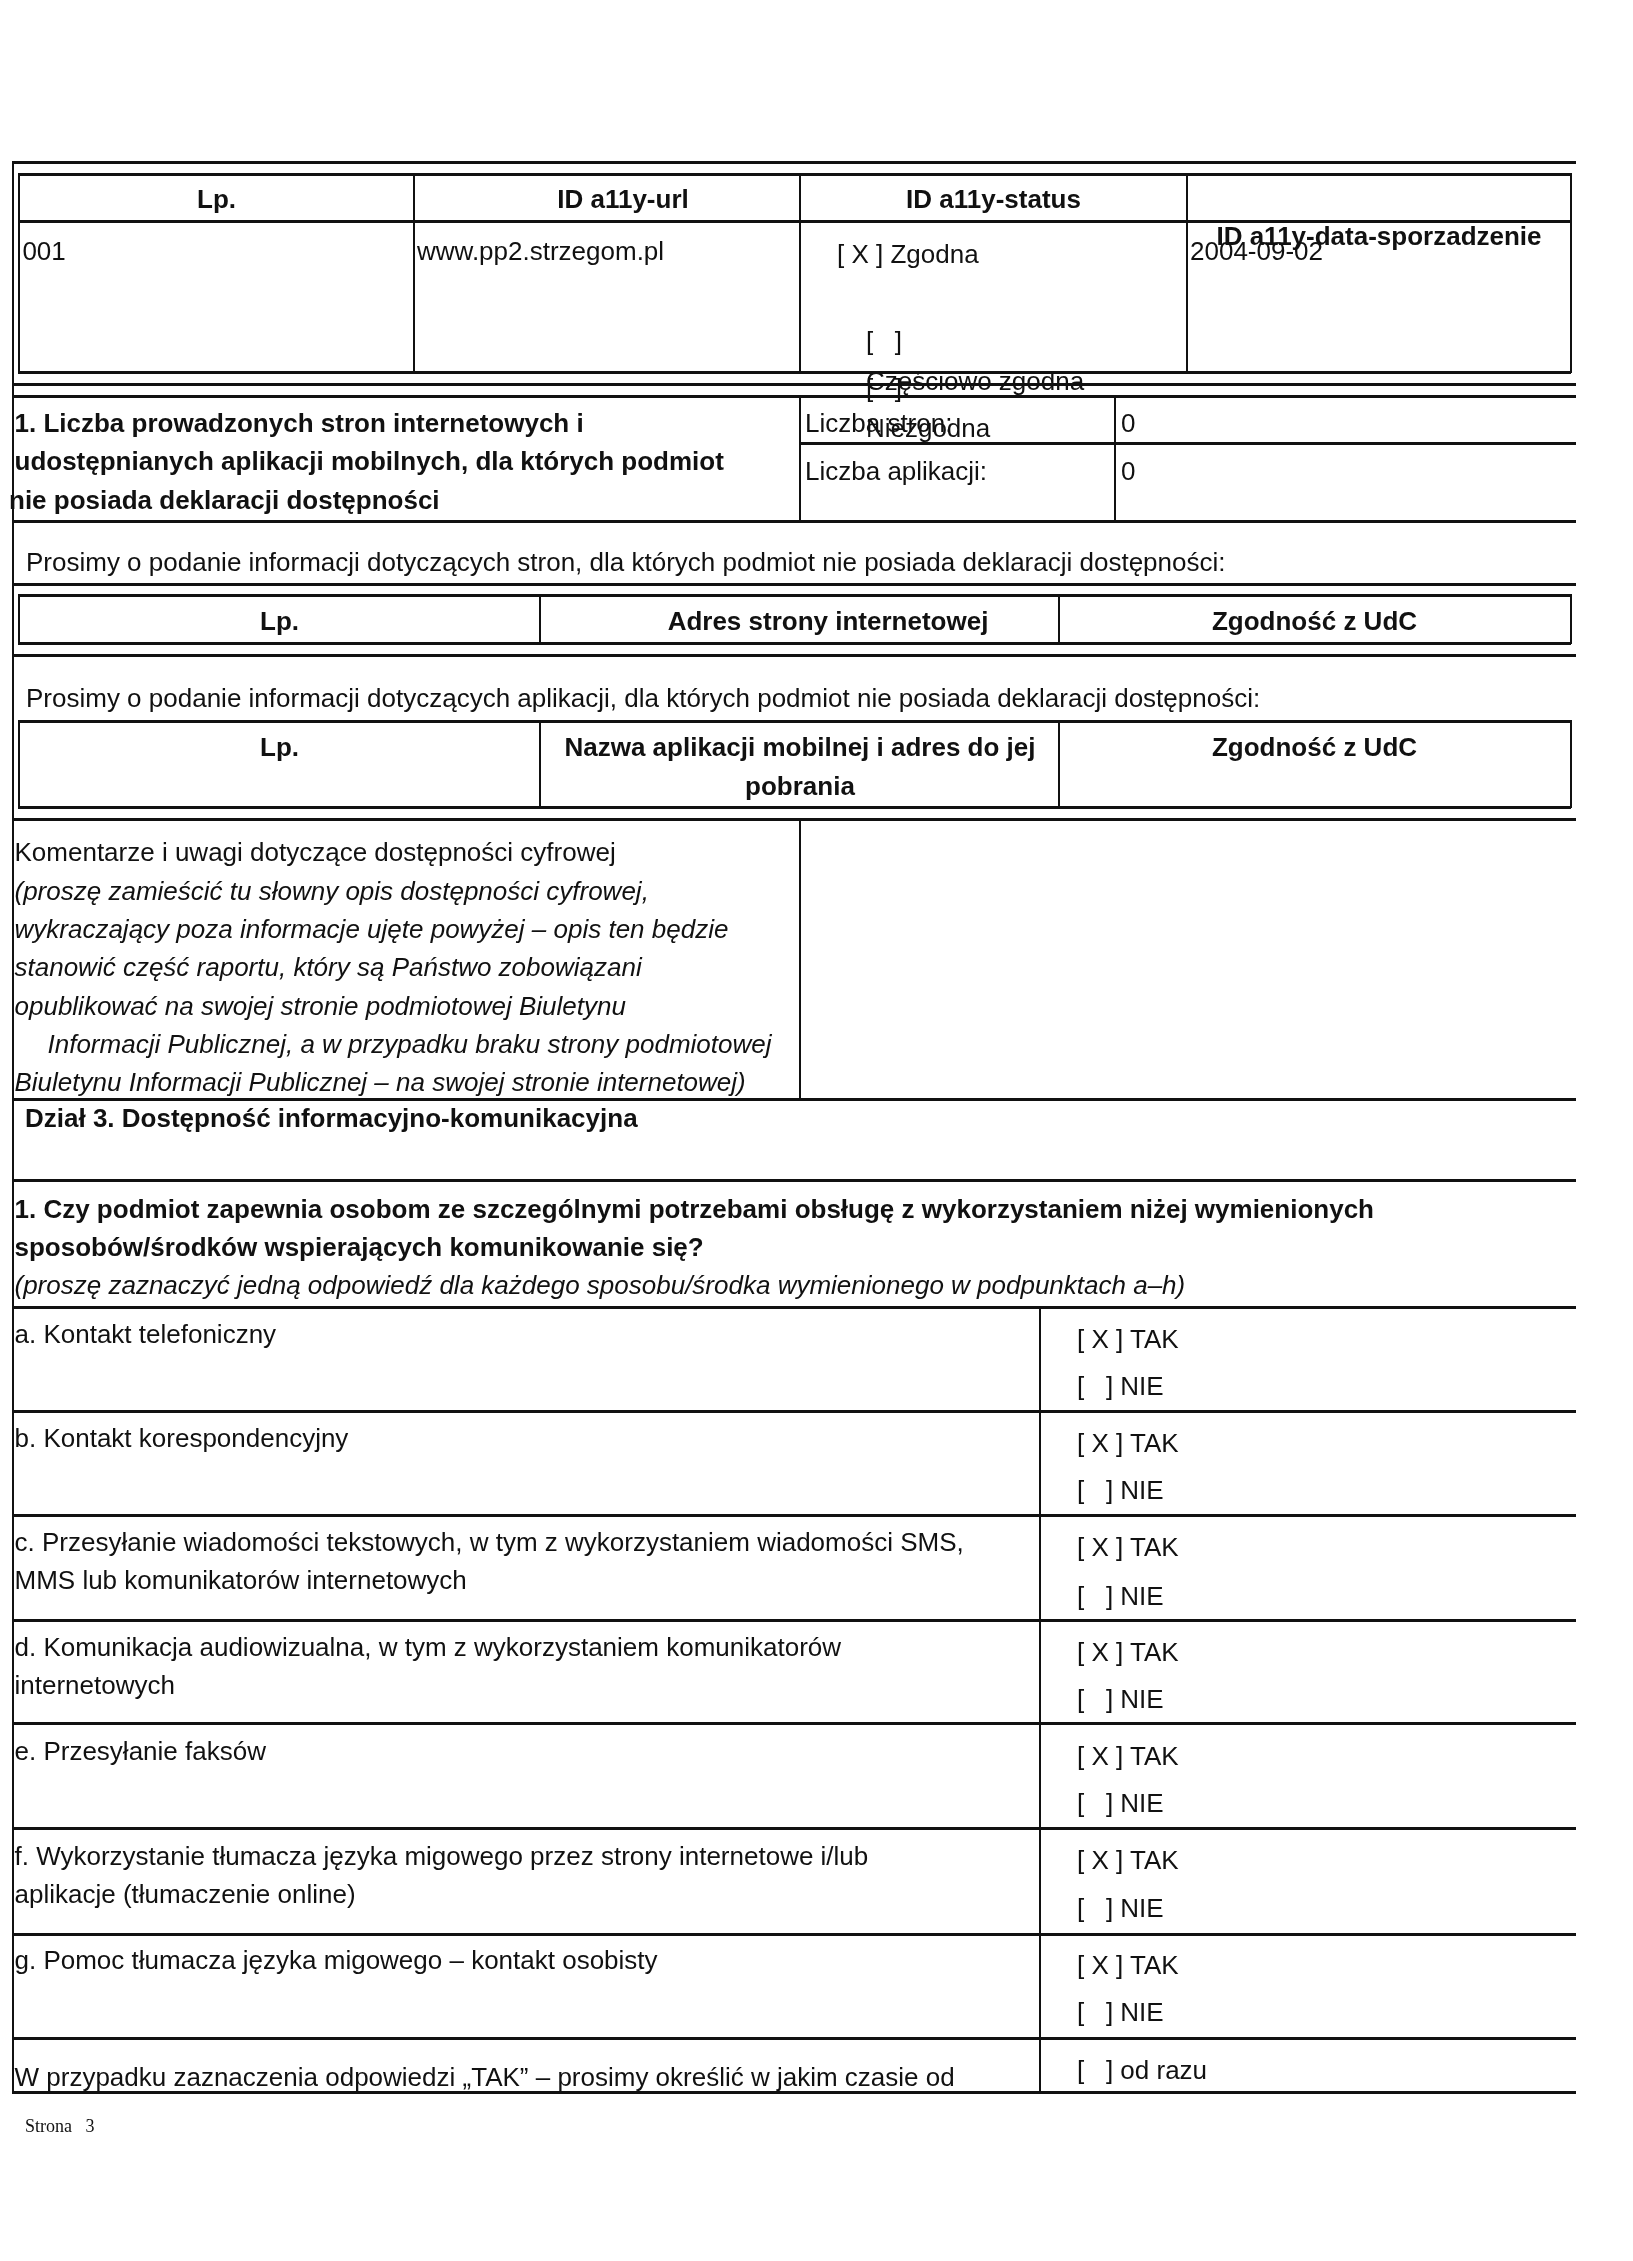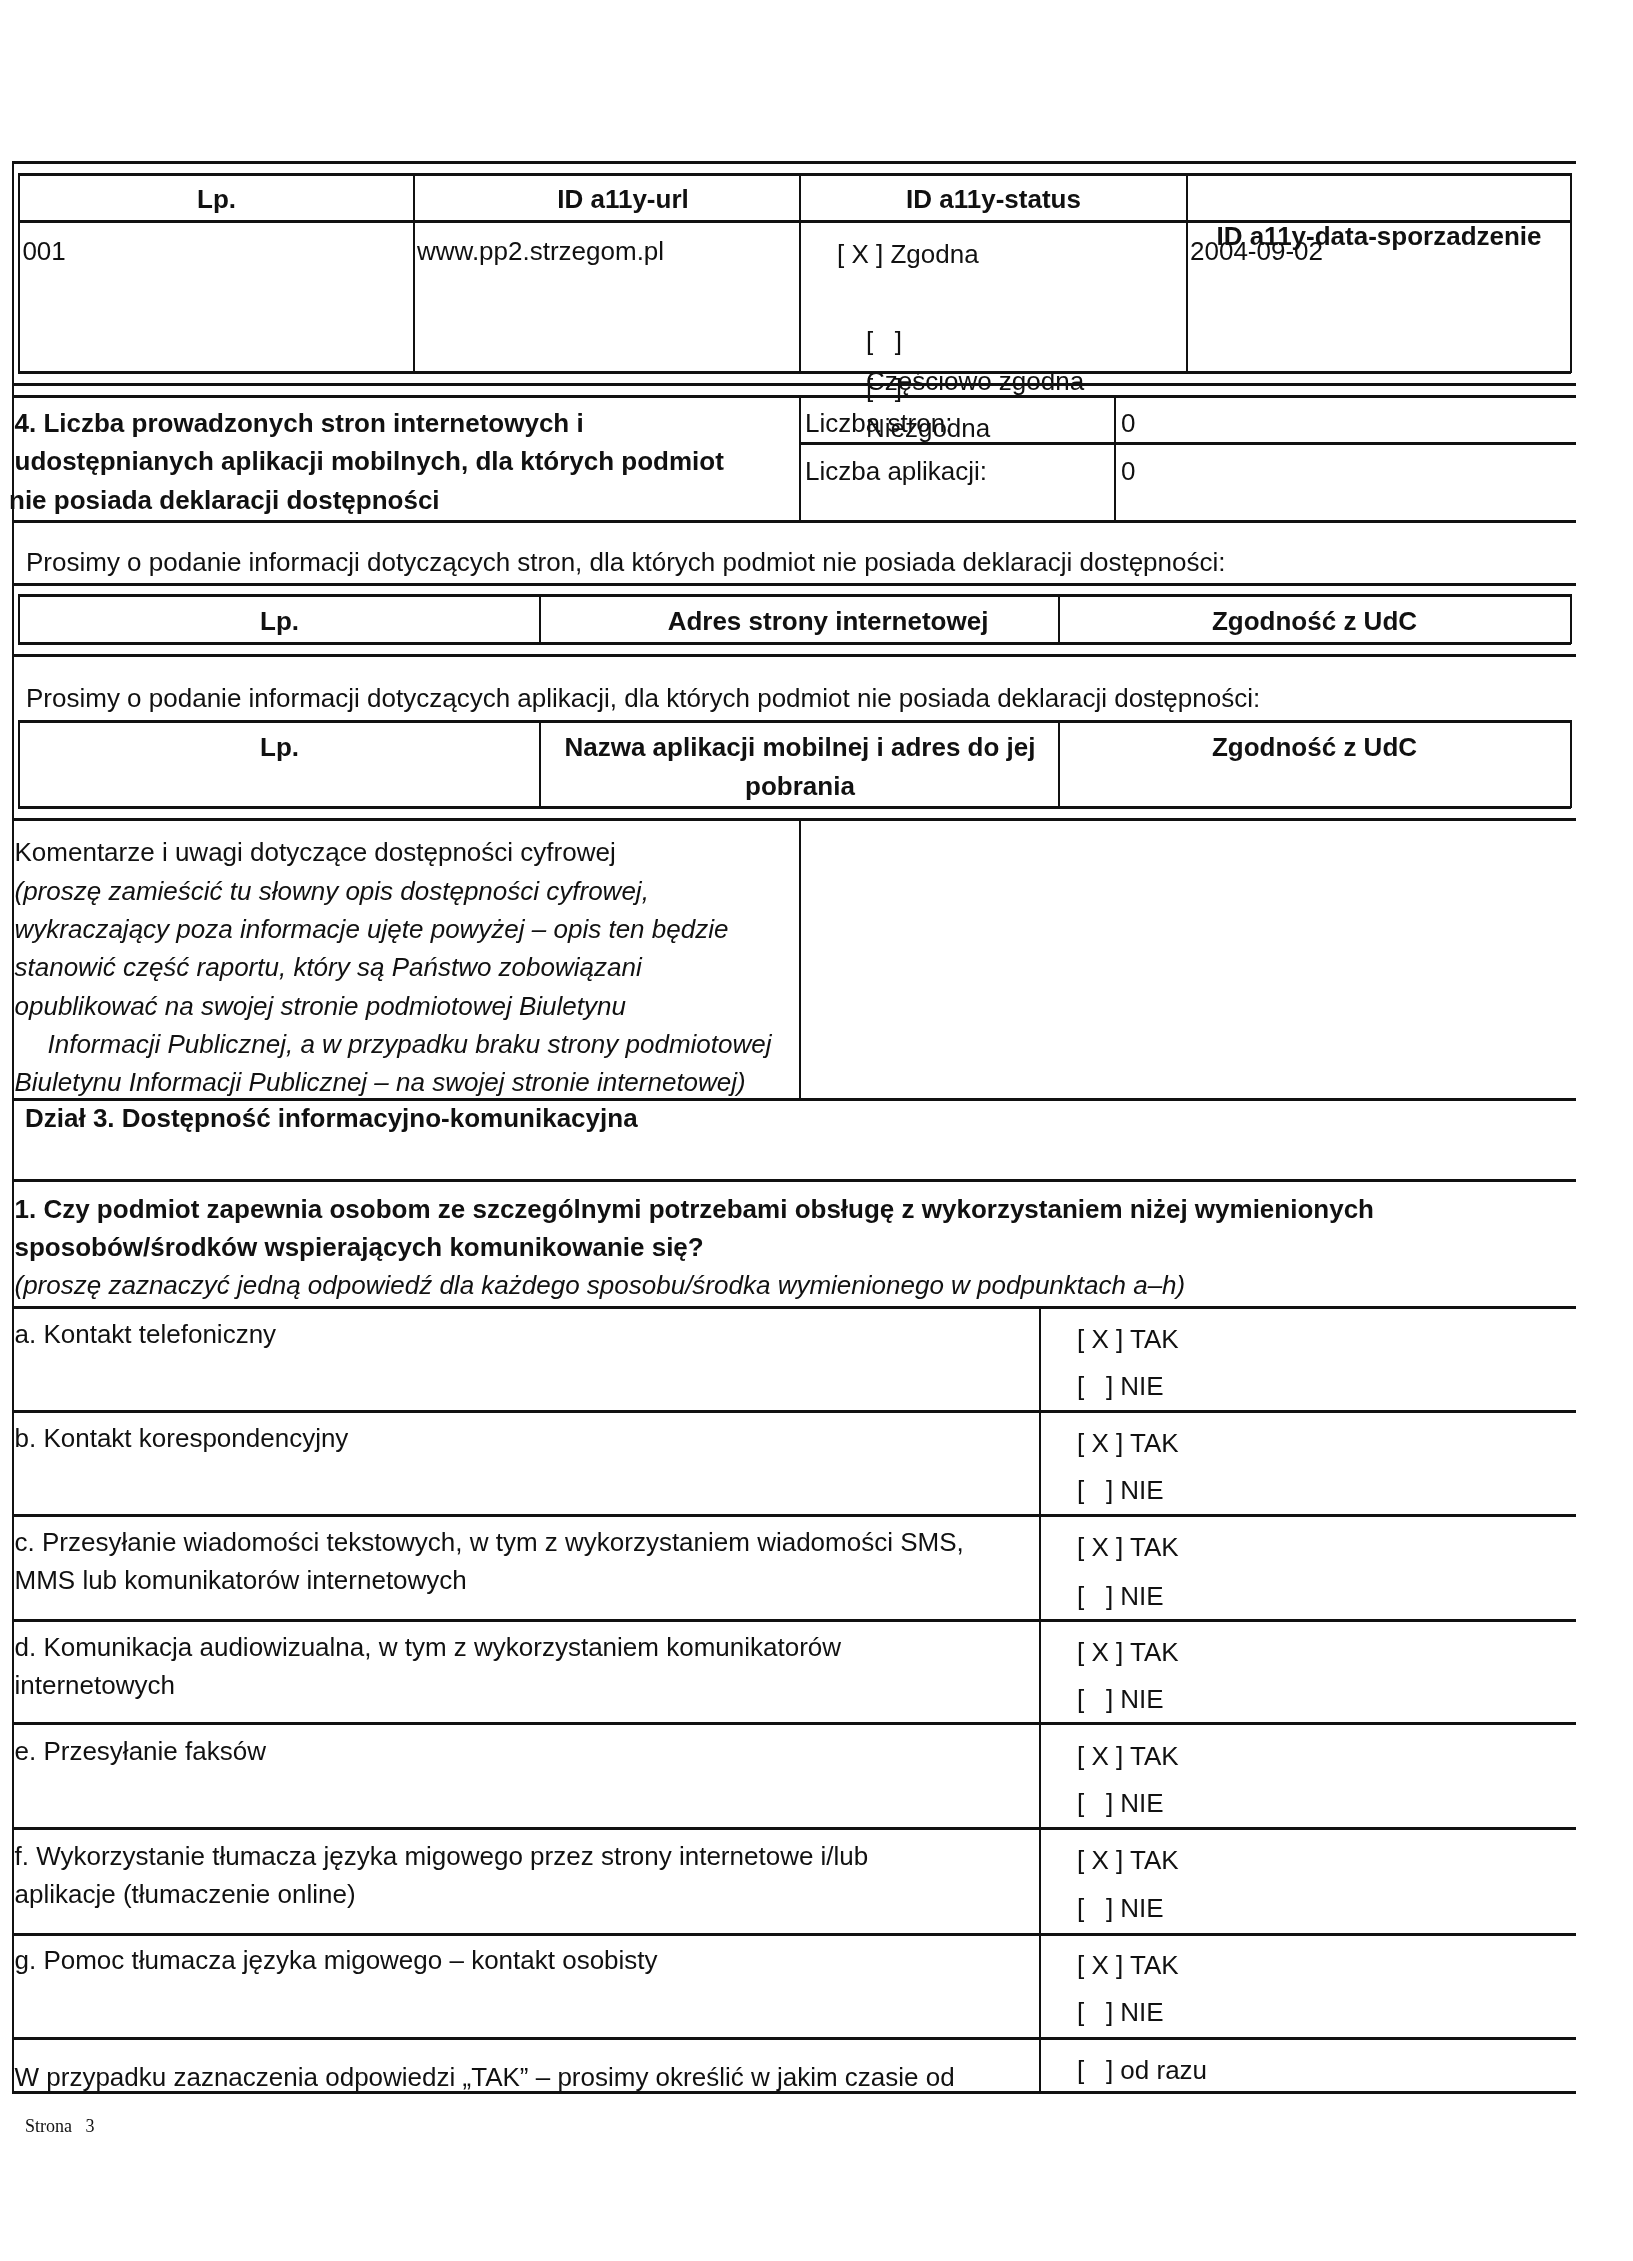--- a/index.html
+++ b/index.html
@@ -52,21 +52,21 @@
   <div class="t" style="left:1190px;top:231px;">2004-09-02</div>
 </div>
 
 <div>
   <div class="hl" style="top:395px;"></div>
   <div class="hl" style="top:442px;left:799px;width:777px;"></div>
   <div class="hl" style="top:520px;"></div>
   <div class="vl" style="left:799px;top:395px;height:126px;"></div>
   <div class="vl" style="left:1114px;top:395px;height:126px;"></div>
 
-  <div class="t b" style="left:14.5px;top:403px;">4. Liczba prowadzonych stron internetowych i</div>
+  <div class="t b" style="left:14.5px;top:403px;">1. Liczba prowadzonych stron internetowych i</div>
   <div class="t b" style="left:14.5px;top:441px;">udostępnianych aplikacji mobilnych, dla których podmiot</div>
   <div class="t b" style="left:9px;top:480px;">nie posiada deklaracji dostępności</div>
 
   <div class="t" style="left:805px;top:403px;">Liczba stron:</div>
   <div class="t" style="left:1121px;top:403px;">0</div>
   <div class="t" style="left:805px;top:451px;">Liczba aplikacji:</div>
   <div class="t" style="left:1121px;top:451px;">0</div>
 </div>
 
 <div>

